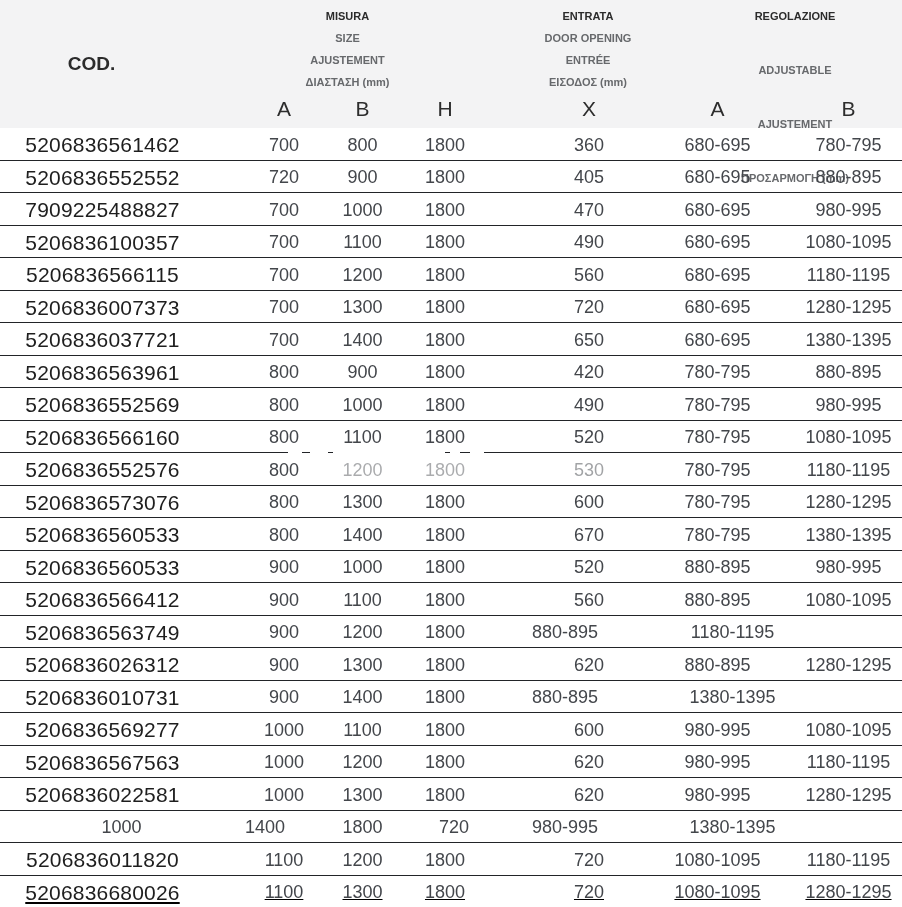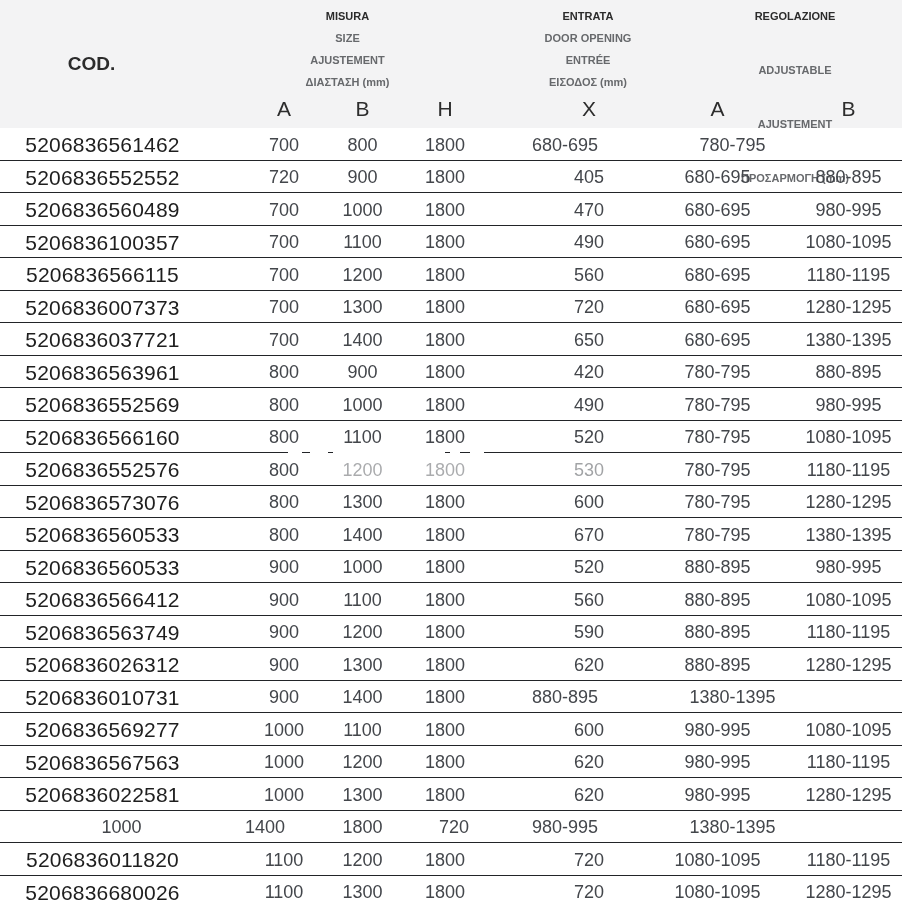--- a/index.html
+++ b/index.html
@@ -65,21 +65,21 @@
   .tbody {
     position:absolute; left:0; top:128px; width:902px; height:779px;
     display:flex; flex-direction:column;
   }
   .trow {
     flex:1;
     display:grid;
     grid-template-columns:205px 120px 75px 90px 180px 125px 107px;
     border-bottom:1.4px solid var(--row_line,#222428);
   }
-  .trow:last-child { border-bottom:none; }
+  .trow:last-child { border-bottom:none;text-decoration:underline; }
   .cell {
     display:flex; align-items:center; justify-content:center;
     padding-top:3px; white-space:nowrap;
   }
   .c-cod  { font-size:21px; color:var(--code_color,#1e1e1e); letter-spacing:0.2px; }
   .c-num  { font-size:18px; color:var(--number_color,#43464b); }
   
   .wm { position:absolute; pointer-events:none; }
   .wm-dash { background:#ffffff; height:5px; top:448px; }
   .wm-d1 { left:288px; width:14px; }
@@ -130,34 +130,35 @@
       <div class="subcell">B</div>
     </div>
   </div>
 
   <div class="tbody" id="tbody">
       <div class="trow">
         <div class="cell c-cod">5206836561462</div>
         <div class="cell c-num col-a">700</div>
         <div class="cell c-num">800</div>
         <div class="cell c-num">1800</div>
+        <div class="cell c-num col-x">360</div>
         <div class="cell c-num col-a2">680-695</div>
         <div class="cell c-num">780-795</div>
       </div>
       <div class="trow">
         <div class="cell c-cod">5206836552552</div>
         <div class="cell c-num col-a">720</div>
         <div class="cell c-num">900</div>
         <div class="cell c-num">1800</div>
         <div class="cell c-num col-x">405</div>
         <div class="cell c-num col-a2">680-695</div>
         <div class="cell c-num">880-895</div>
       </div>
       <div class="trow">
-        <div class="cell c-cod">5206836560489</div>
+        <div class="cell c-cod">7909225488827</div>
         <div class="cell c-num col-a">700</div>
         <div class="cell c-num">1000</div>
         <div class="cell c-num">1800</div>
         <div class="cell c-num col-x">470</div>
         <div class="cell c-num col-a2">680-695</div>
         <div class="cell c-num">980-995</div>
       </div>
       <div class="trow">
         <div class="cell c-cod">5206836100357</div>
         <div class="cell c-num col-a">700</div>
@@ -264,21 +265,20 @@
         <div class="cell c-num">1800</div>
         <div class="cell c-num col-x">560</div>
         <div class="cell c-num col-a2">880-895</div>
         <div class="cell c-num">1080-1095</div>
       </div>
       <div class="trow">
         <div class="cell c-cod">5206836563749</div>
         <div class="cell c-num col-a">900</div>
         <div class="cell c-num">1200</div>
         <div class="cell c-num">1800</div>
-        <div class="cell c-num col-x">590</div>
         <div class="cell c-num col-a2">880-895</div>
         <div class="cell c-num">1180-1195</div>
       </div>
       <div class="trow">
         <div class="cell c-cod">5206836026312</div>
         <div class="cell c-num col-a">900</div>
         <div class="cell c-num">1300</div>
         <div class="cell c-num">1800</div>
         <div class="cell c-num col-x">620</div>
         <div class="cell c-num col-a2">880-895</div>

